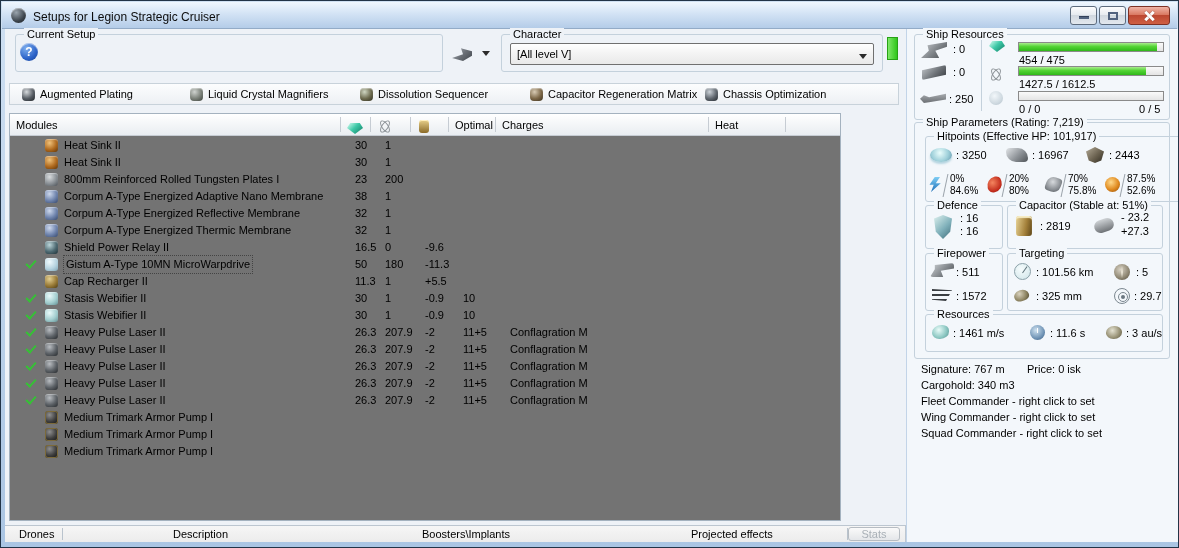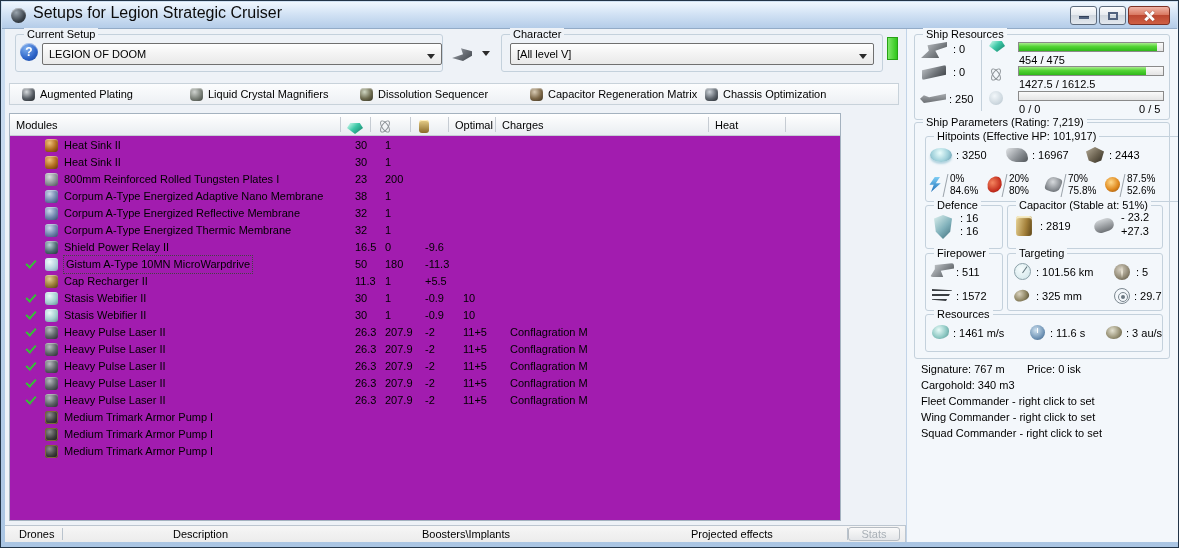--- a/index.html
+++ b/index.html
@@ -2,21 +2,21 @@
 <html><head>
 <meta charset="utf-8">
 <style>
   html,body{margin:0;padding:0;background:#d8d8d8;}
   *{box-sizing:border-box;}
   body{font-family:"Liberation Sans", sans-serif;font-size:11px;color:#000;}
   .window{position:relative;width:1179px;height:548px;background:linear-gradient(#cfe0f2,#aac5e3);border:1px solid #223447;overflow:hidden;}
   
   .titlebar{position:absolute;left:1px;top:1px;right:1px;height:27px;background:linear-gradient(#f0f7fe,#d3e3f5 45%,#b4cce8);border-bottom:1px solid #93abc7;}
   .app-icon{position:absolute;left:9px;top:6px;width:15px;height:15px;border-radius:50%;background:radial-gradient(circle at 35% 30%,#9aa4ad,#3c444c 60%,#14181c);box-shadow:inset 0 1px 1px rgba(255,255,255,.5);}
-  .title{position:absolute;left:31px;top:2px;font-size:16px;color:#0c0c0c;text-align:right;}
+  .title{position:absolute;left:31px;top:8px;font-size:12px;color:#0c0c0c;text-align:right;}
   .winbtns{position:absolute;right:7px;top:4px;display:flex;gap:2px;}
   .wbtn{height:19px;border:1px solid #5d6b7d;border-radius:3px;position:relative;background:linear-gradient(#fdfdfd,#e7ebf0 45%,#cfd6de 46%,#e3e8ee);}
   .wbtn.min,.wbtn.max{width:27px;}
   .wbtn.close{width:42px;background:linear-gradient(#f0b4a6,#da7a63 45%,#bb4630 46%,#cf5f43);border-color:#7e3124;}
   .glyph-min{position:absolute;left:8px;bottom:5px;width:10px;height:3px;background:#51627e;box-shadow:inset 0 1px 0 #33415a;}
   .glyph-max{position:absolute;left:8px;top:5px;width:10px;height:8px;border:2px solid #51627e;}
   .glyph-x{position:absolute;left:15px;top:4px;width:11px;height:10px;}
   .glyph-x::before,.glyph-x::after{content:"";position:absolute;left:4px;top:-1px;width:3px;height:12px;background:#fff;box-shadow:0 0 1px #7e3124;}
   .glyph-x::before{transform:rotate(45deg);}
   .glyph-x::after{transform:rotate(-45deg);}
@@ -43,21 +43,21 @@
   .subsys-bar{position:absolute;left:4px;top:54px;width:890px;height:22px;border:1px solid #c8d2da;background:linear-gradient(#fcfdfe,#edf0f4);}
   .subsys-item{position:absolute;top:0;height:20px;line-height:20px;white-space:nowrap;}
   .ss-ico{position:absolute;left:0;top:4px;width:13px;height:13px;border-radius:4px;box-shadow:inset 0 1px 1px rgba(255,255,255,.45);}
   .ss-label{padding-left:18px;}
   .ss0{background:radial-gradient(circle at 35% 30%,#d7dadd,#565c63 55%,#1d2226);}
   .ss1{background:radial-gradient(circle at 35% 30%,#cfd3cf,#7a8078 55%,#3a403a);}
   .ss2{background:radial-gradient(circle at 35% 30%,#cfd6c2,#6c6a4e 55%,#2f2d1e);}
   .ss3{background:radial-gradient(circle at 35% 30%,#d8cbb4,#7b6646 55%,#3a2f1d);}
   .ss4{background:radial-gradient(circle at 35% 30%,#ccd2d8,#5f666e 55%,#23282d);}
   
-  .modules-panel{position:absolute;left:4px;top:84px;width:832px;height:408px;background:#a21caf;border:1px solid #a4b2bf;}
+  .modules-panel{position:absolute;left:4px;top:84px;width:832px;height:408px;background:#737373;border:1px solid #a4b2bf;}
   .mhead{position:absolute;left:0;top:0;right:0;height:22px;background:linear-gradient(#ffffff,#e9edf1);border-bottom:1px solid #c6ccd3;}
   .hcell{position:absolute;top:0;height:22px;line-height:22px;white-space:nowrap;}
   .hsep{position:absolute;top:3px;bottom:3px;width:1px;background:#c6ccd3;}
   .mbody{position:absolute;left:0;top:23px;right:0;bottom:0;overflow:hidden;margin-left:8px;}
   .mrow{position:relative;height:17px;}
   .mrow span{position:absolute;line-height:17px;white-space:nowrap;}
   .mcheck{left:6px;width:14px;height:17px;}
   .mcheck.on::before{content:"";position:absolute;left:2px;top:4px;width:8px;height:4px;border-left:2px solid #35c235;border-bottom:2px solid #35c235;transform:rotate(-48deg);}
   .micon{left:27px;top:2px !important;width:13px;height:13px;border-radius:3px;box-shadow:inset 0 1px 1px rgba(255,255,255,.4);}
   .mname{left:46px;}
@@ -157,24 +157,20 @@
           <span class="glyph-x"></span>
         </div>
     </div>
   </div>
 
   <div class="client">
 
     <div class="groupbox gb-setup">
       <span class="gb-label">Current Setup</span>
       <div class="help-icon"></div>
-      <div class="combo setup-combo">
-        <span>LEGION OF DOOM</span>
-        <span class="combo-arrow"></span>
-      </div>
       <div class="ship-btn">
         <span class="ship-icon"></span>
         <span class="dd-arrow"></span>
       </div>
     </div>
 
     <div class="groupbox gb-char">
       <span class="gb-label">Character</span>
       <div class="combo char-combo">
         <span>[All level V]</span>

